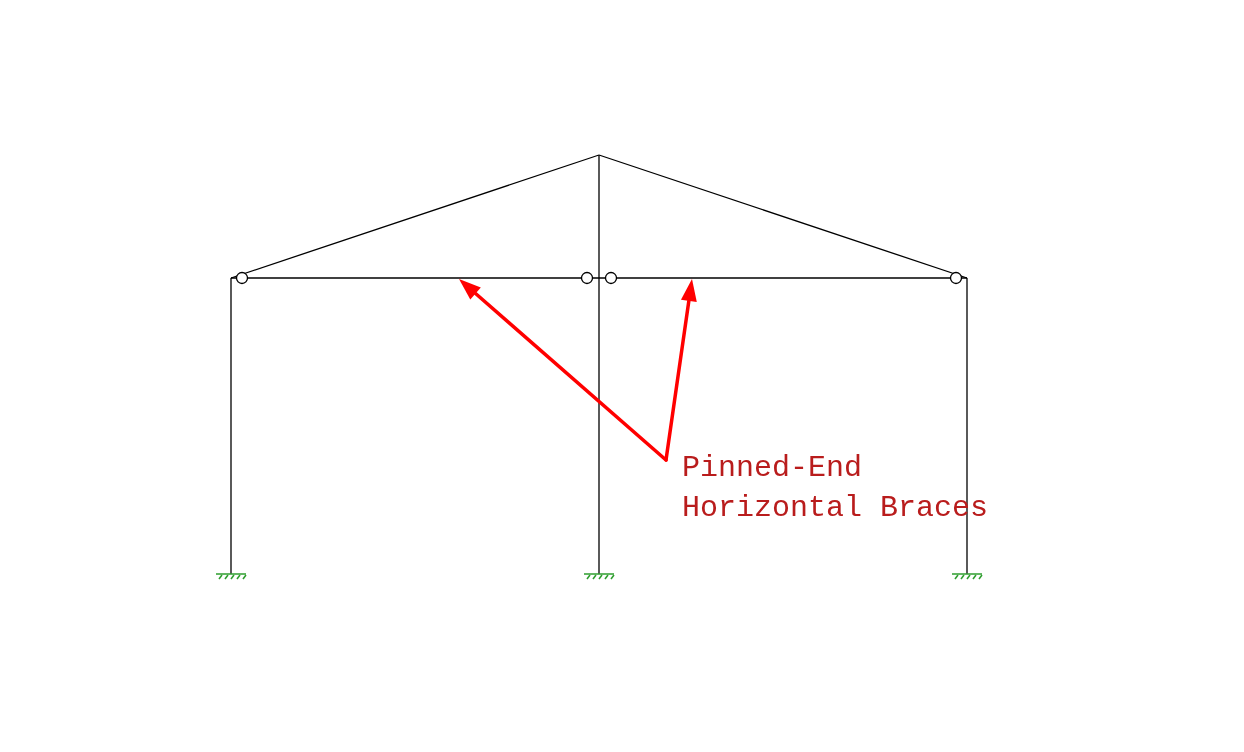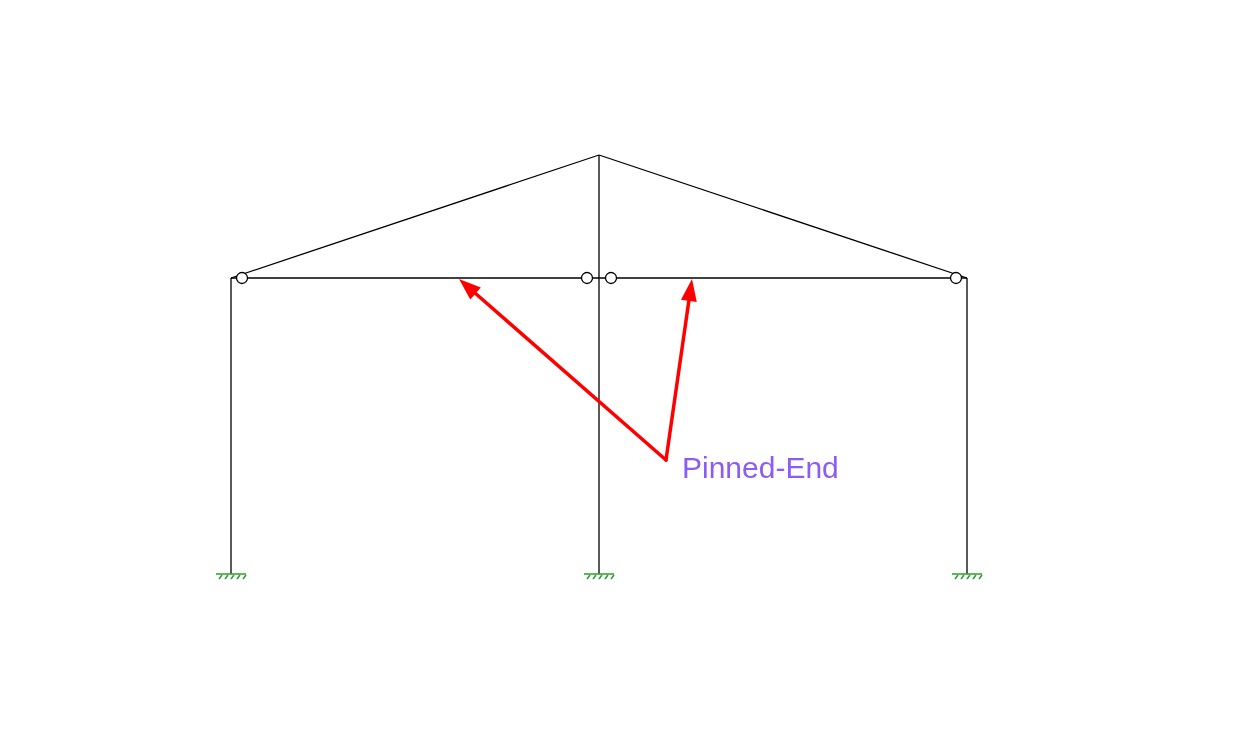--- a/index.html
+++ b/index.html
@@ -2,22 +2,22 @@
 <html><head>
   <meta charset="utf-8">
   <style>
     html, body { margin: 0; padding: 0; background: #ffffff; }
     body { width: 1244px; height: 752px; position: relative; overflow: hidden; }
     #canvas { position: absolute; left: 0; top: 0; width: 1244px; height: 752px; }
     .label-block {
       position: absolute;
       left: 682px;
       top: 448px;
-      color: #8b5cf6;
-      font-family: Liberation Sans, sans-serif;
+      color: #b91c1c;
+      font-family: Liberation Mono, monospace;
       font-size: 30px;
       line-height: 40px;
       white-space: nowrap;
     }
     .label-line { display: block; }
   </style>
 </head>
 <body>
 
 <svg id="canvas" width="1244" height="752" viewBox="0 0 1244 752" xmlns="http://www.w3.org/2000/svg">
@@ -69,13 +69,14 @@
       </g>
       <g>
         <line x1="666" y1="460" x2="688.87188741009" y2="300.77647610668095" stroke="#ff0000" stroke-width="3.5" stroke-linecap="round"></line>
         <polygon points="692,279 696.7906059943376,301.91397159392096 680.9531688258425,299.63898061944093" fill="#ff0000" stroke="none"></polygon>
       </g>
     </g>
 </svg>
 
 <div class="label-block">
   <span class="label-line">Pinned-End</span>
+  <span class="label-line">Horizontal Braces</span>
 </div>
 
 </body></html>

